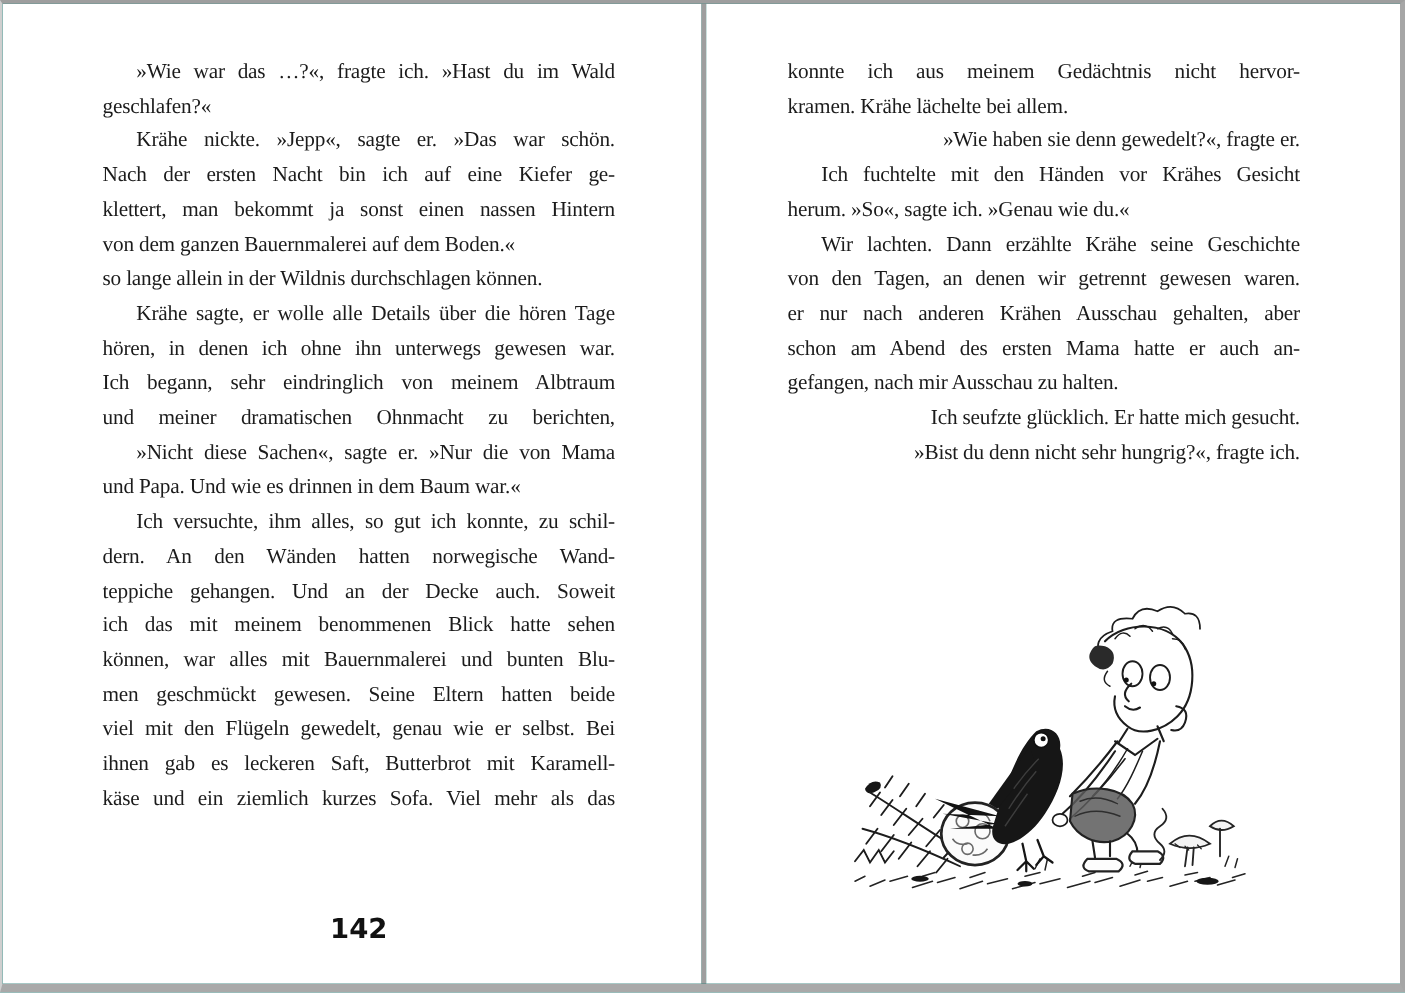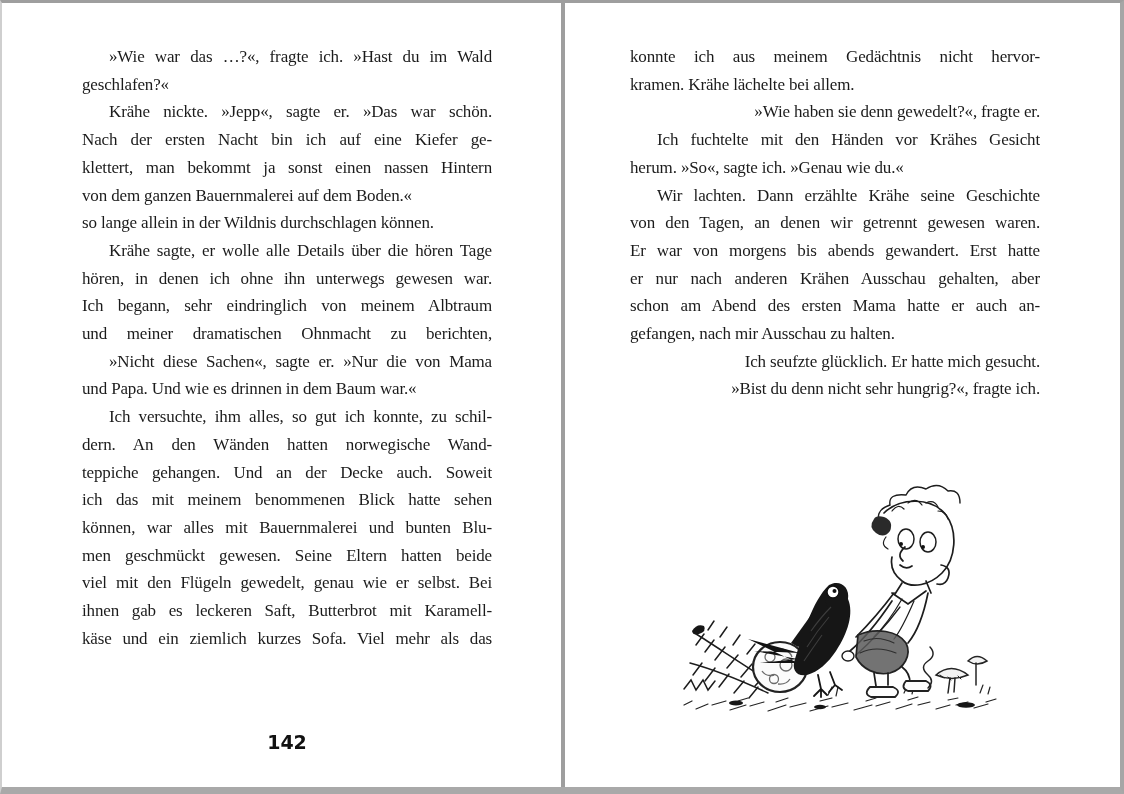--- a/index.html
+++ b/index.html
@@ -34,21 +34,21 @@
   .page.right .text-block{left:65px;}
   .line{white-space:normal;text-align:left;}
   .line.justify{text-align:justify;text-align-last:justify;}
   .line.indent{padding-left:27px;text-align:right;}
   .page-number{
     position:absolute;
     left:80px;top:728px;width:410px;
     text-align:center;
     font-family:"DejaVu Sans", sans-serif;
     font-weight:bold;
-    font-size:19px;
+    font-size:22px;
     color:#111;
   }
   .illustration{
     position:absolute;
     left:113px;top:478px;
     width:332px;height:240px;
   }
   .illustration svg{width:100%;height:100%;display:block;}
 </style>
 </head>
@@ -88,21 +88,20 @@
 
   <div class="page right">
     <div class="text-block">
         <div class="line justify">konnte ich aus meinem Gedächtnis nicht hervor-</div>
         <div class="line">kramen. Krähe lächelte bei allem.</div>
         <div class="line indent">»Wie haben sie denn gewedelt?«, fragte er.</div>
         <div class="line indent justify">Ich fuchtelte mit den Händen vor Krähes Gesicht</div>
         <div class="line">herum. »So«, sagte ich. »Genau wie du.«</div>
         <div class="line indent justify">Wir lachten. Dann erzählte Krähe seine Geschichte</div>
         <div class="line justify">von den Tagen, an denen wir getrennt gewesen waren.</div>
-        <div class="line justify">Er war von morgens bis abends gewandert. Erst hatte</div>
         <div class="line justify">er nur nach anderen Krähen Ausschau gehalten, aber</div>
         <div class="line justify">schon am Abend des ersten Mama hatte er auch an-</div>
         <div class="line">gefangen, nach mir Ausschau zu halten.</div>
         <div class="line indent">Ich seufzte glücklich. Er hatte mich gesucht.</div>
         <div class="line indent">»Bist du denn nicht sehr hungrig?«, fragte ich.</div>
       </div>
 
     <div class="illustration" aria-label="Pencil sketch: a crow bent over a flower-patterned bundle walking ahead of a curly-haired child through grass, a fern on the left and mushrooms on the right">
       <svg viewBox="0 0 332 240" xmlns="http://www.w3.org/2000/svg">
 

